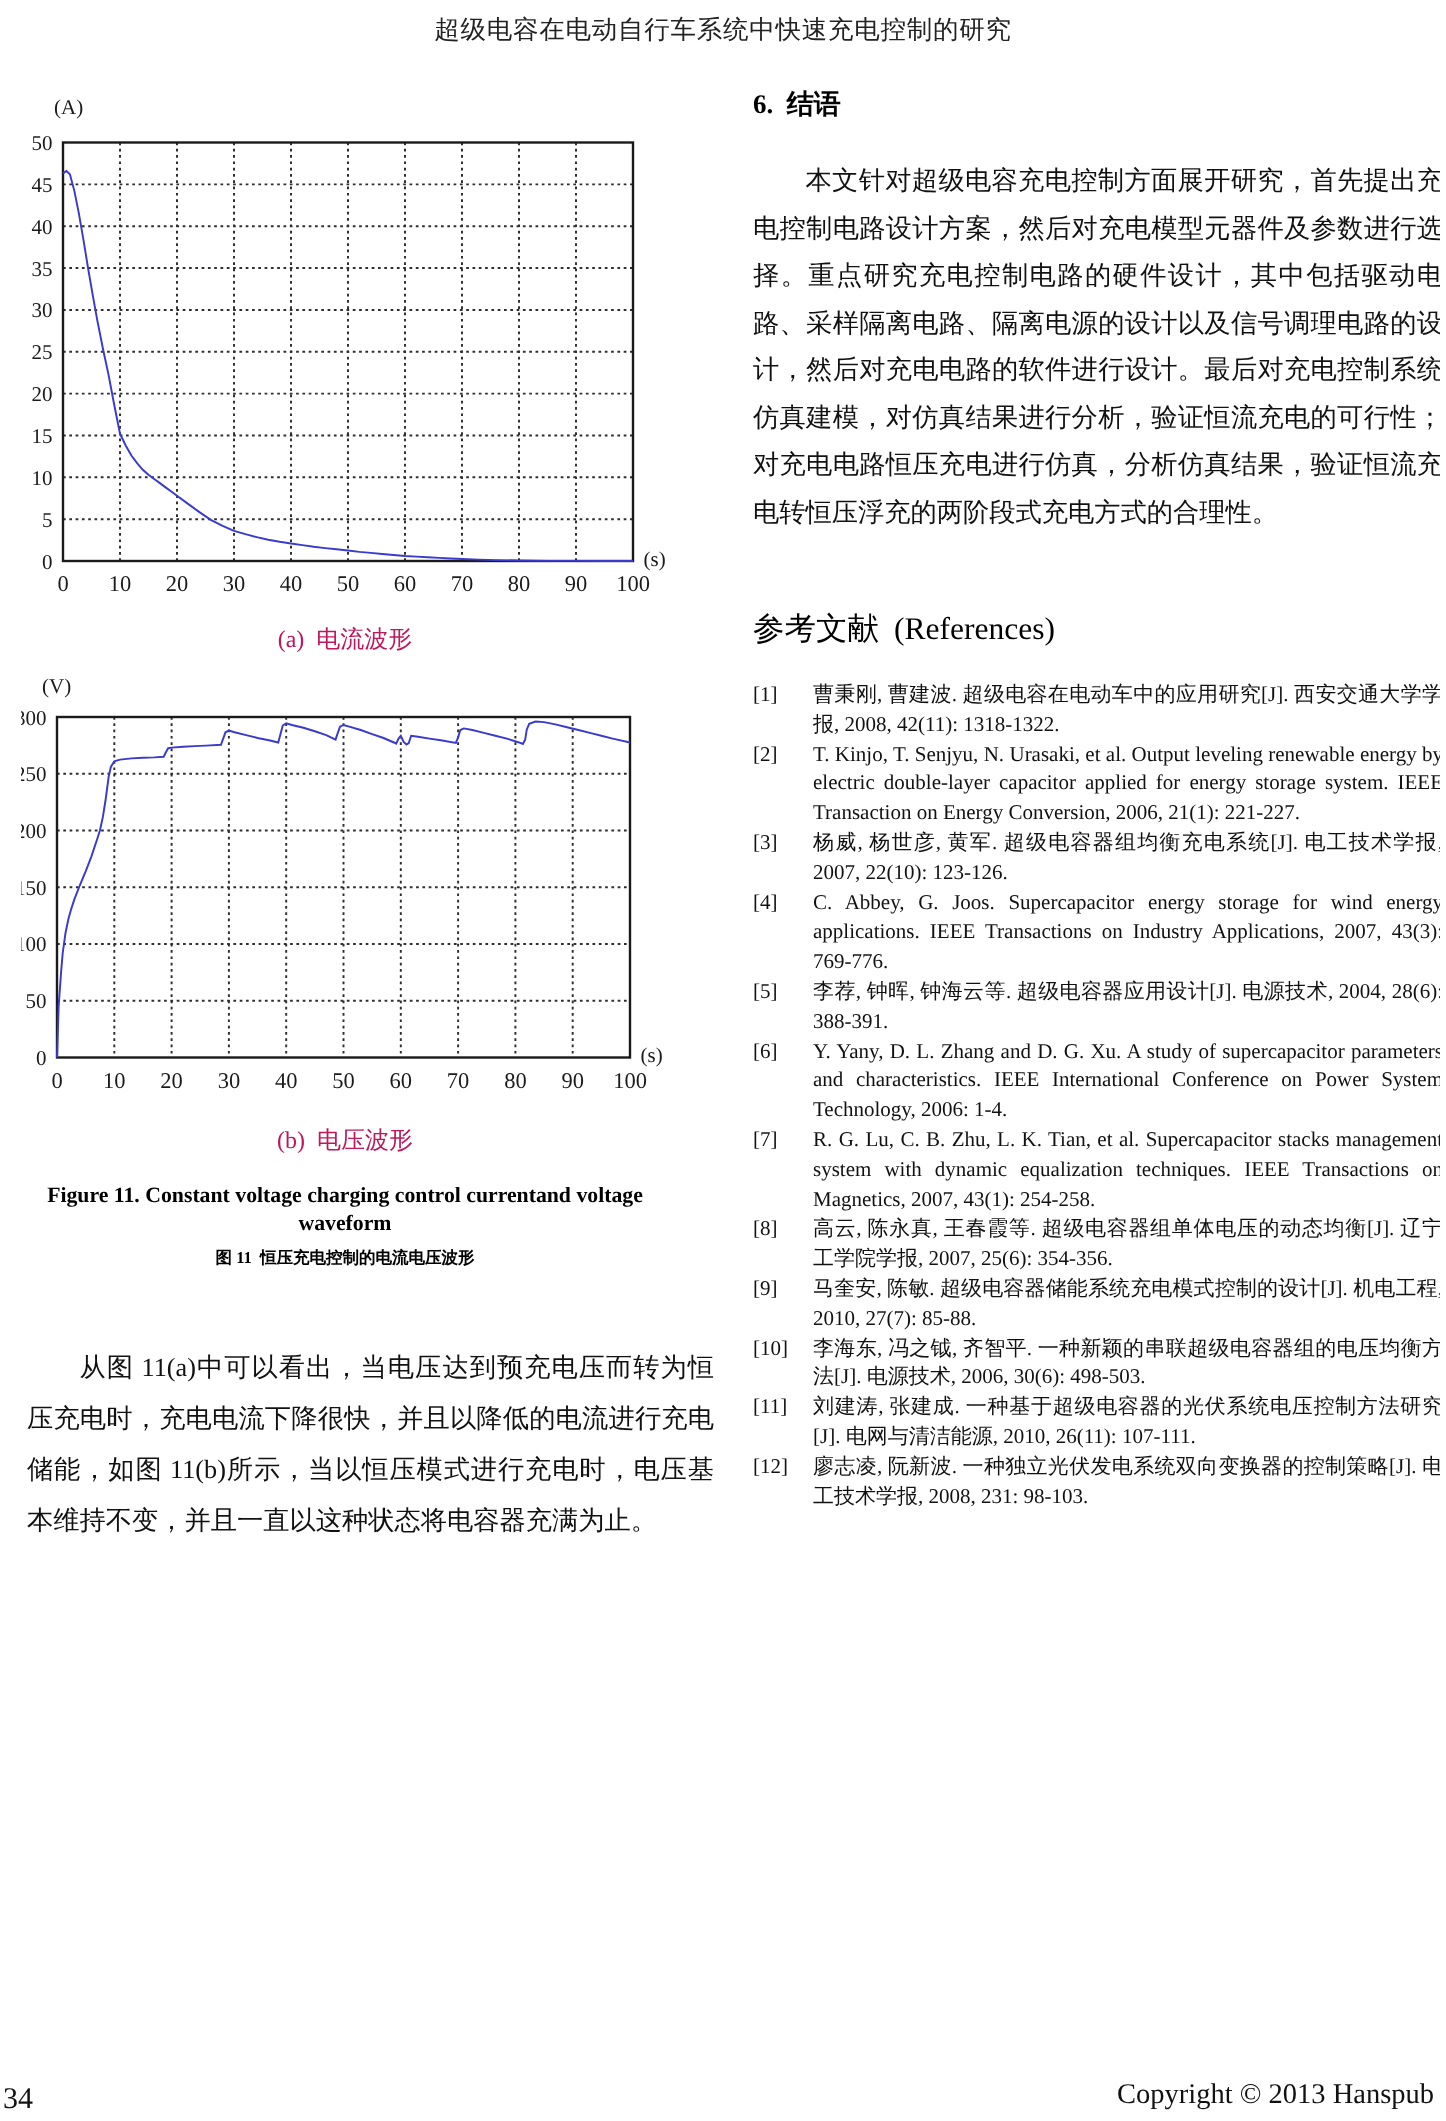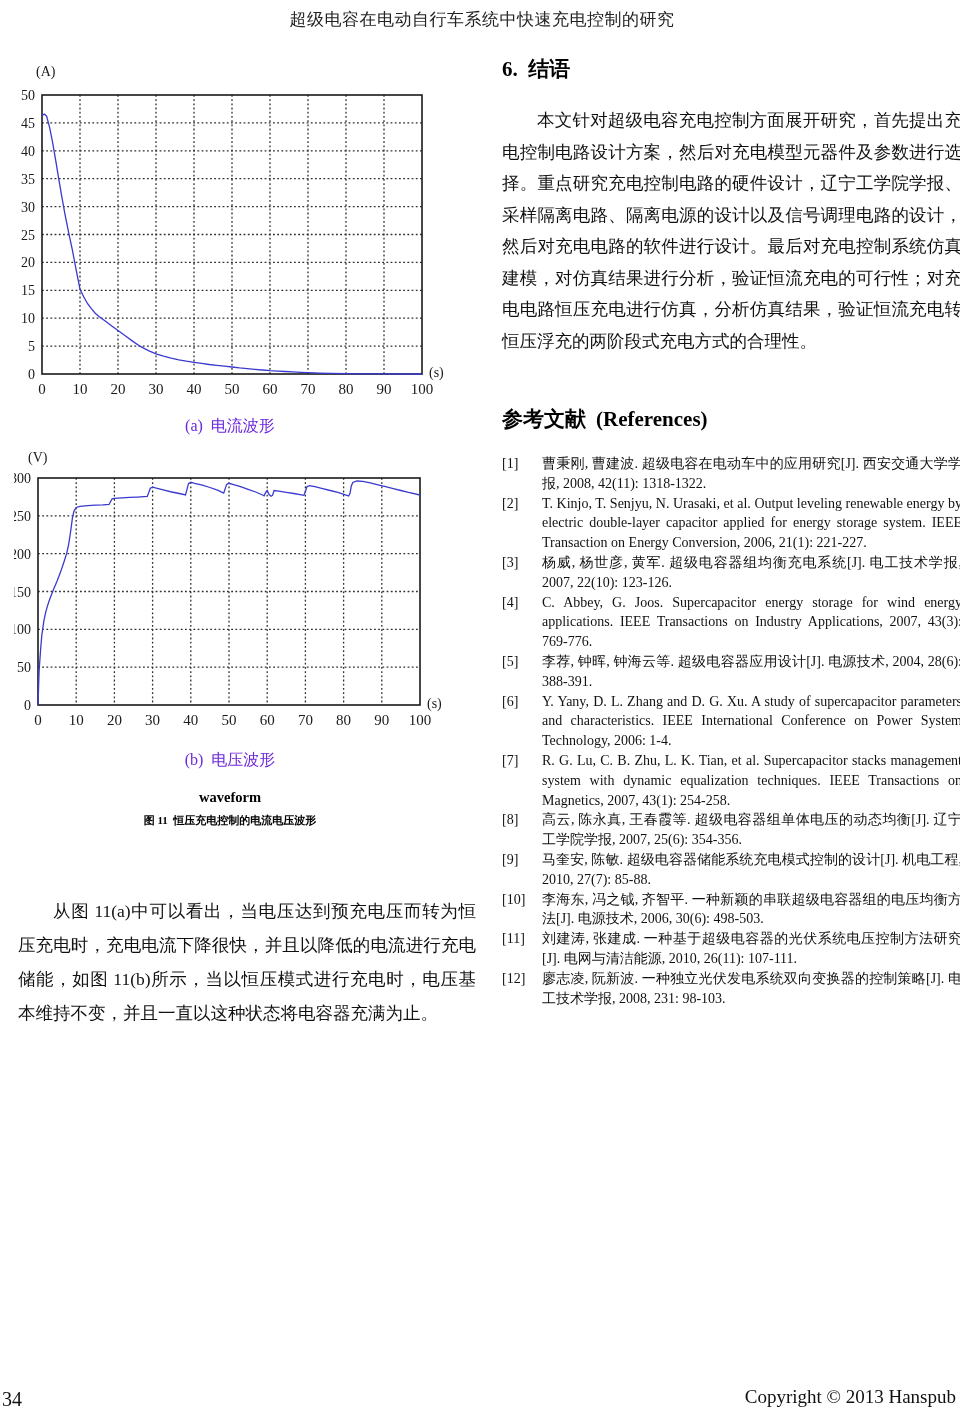--- a/index.html
+++ b/index.html
@@ -7,41 +7,41 @@
     position:relative;width:960px;height:1414px;background:#ffffff;
     font-family:"Liberation Serif","DejaVu Serif",serif;color:#111;overflow:hidden;
   }
   .header{
     position:absolute;top:8px;left:0;width:964px;text-align:center;
     font-size:17px;color:#222;letter-spacing:.5px;
   }
   .chart-wrap{position:absolute;}
   .chart-caption{
     position:absolute;left:0;width:460px;text-align:center;
-    font-size:16px;white-space:pre-wrap;color:#6d28d9;
+    font-size:16px;white-space:pre-wrap;color:#be185d;
   }
   .fig-caption{
     position:absolute;top:788px;left:0;width:460px;text-align:center;
     font-weight:bold;font-size:14.5px;line-height:19px;color:#000;
   }
   .fig-caption-zh{font-size:11px;margin-top:4px;white-space:pre-wrap;}
   .body-para{
     margin:16px;text-align:justify;text-indent:2em;color:#111;
   }
   .left-para{
     position:absolute;top:878px;left:2px;width:458px;
     font-size:17.5px;line-height:34px;
   }
   .col-right{position:absolute;top:55px;left:502px;width:460px;}
   .h-sec{
-    margin:0;font-size:21px;line-height:28px;font-weight:bold;color:#000;
+    margin:0;font-size:18px;line-height:28px;font-weight:bold;color:#000;
     white-space:pre-wrap;
   }
   .right-para{margin:22px 0 0 0;font-size:17.5px;line-height:31.5px;}
-  .h-refs{margin:47px 0 0 0;font-size:21px;line-height:30px;font-weight:bold;color:#000;}
+  .h-refs{margin:47px 0 0 0;font-size:21px;line-height:30px;font-weight:normal;color:#000;}
   .h-refs .en{margin-left:10px;}
   .ref-list{margin-top:20px;font-size:14px;line-height:19.8px;}
   .ref{display:flex;align-items:flex-start;}
   .ref-num{width:40px;flex:0 0 40px;}
   .ref-text{flex:1;text-align:justify;}
   .footer-page{position:absolute;left:2px;top:1388px;font-size:20px;}
   .footer-copy{position:absolute;right:4px;top:1386px;font-size:19px;}
   svg text{font-family:"Liberation Serif","DejaVu Serif",serif;fill:#1a1a1a;}
 </style>
 </head>
@@ -133,29 +133,30 @@
         <text x="329.6" y="277" text-anchor="middle" font-size="15">80</text>
         <text x="367.8" y="277" text-anchor="middle" font-size="15">90</text>
         <text x="406" y="277" text-anchor="middle" font-size="15">100</text>
         <text x="14" y="14" font-size="14">(V)</text>
         <text x="413" y="260" font-size="14">(s)</text>
         <polyline points="24.0,257.0 25.1,222.9 26.7,200.3 27.8,187.4 29.7,173.8 31.6,164.7 33.5,157.9 35.5,151.8 39.3,142.0 43.1,132.9 46.9,123.1 50.7,111.7 52.6,105.7 54.6,96.6 56.5,84.5 58.4,70.1 59.9,63.3 62.2,59.5 66.0,58.4 73.7,57.6 81.3,57.2 88.9,56.9 95.1,56.5 96.6,53.5 98.1,50.8 100.4,50.4 108.0,49.8 115.7,49.4 123.3,49.1 133.3,48.5 134.8,44.4 136.3,40.2 138.6,39.1 142.4,40.2 150.1,42.1 157.7,44.0 165.3,45.5 171.5,47.0 173.0,41.4 174.5,35.7 176.8,34.2 180.6,35.3 188.3,37.2 195.9,39.5 203.5,42.1 209.7,45.1 211.2,40.6 212.7,36.4 215.0,35.3 218.8,36.4 226.5,38.7 234.1,41.4 241.7,44.0 248.6,47.0 250.1,47.8 251.7,44.4 253.2,42.5 255.1,46.6 257.0,48.3 258.5,47.4 260.1,42.5 264.7,43.2 272.3,44.4 279.9,45.5 289.9,47.3 291.4,43.6 292.9,38.7 295.2,37.6 300.9,38.7 308.6,40.6 316.2,42.5 323.9,44.4 331.5,46.8 334.6,48.0 336.1,45.1 337.2,38.3 338.8,34.5 343.0,33.0 348.7,33.4 356.3,34.9 364.0,36.8 371.6,38.7 379.3,40.6 386.9,42.5 394.5,44.4 406.0,47.0" fill="none" stroke="#3a3ace" stroke-width="1.3"></polyline>
       </svg></div>
   <div class="chart-caption" style="top:750px;">(b)  电压波形</div>
 
   <div class="fig-caption">
+    <div>Figure 11. Constant voltage charging control currentand voltage</div>
     <div>waveform</div>
     <div class="fig-caption-zh">图 11  恒压充电控制的电流电压波形</div>
   </div>
 
   <p class="body-para left-para">从图 11(a)中可以看出，当电压达到预充电压而转为恒压充电时，充电电流下降很快，并且以降低的电流进行充电储能，如图 11(b)所示，当以恒压模式进行充电时，电压基本维持不变，并且一直以这种状态将电容器充满为止。</p>
 
   <div class="col-right">
     <h2 class="h-sec">6.  结语</h2>
-    <p class="body-para right-para">本文针对超级电容充电控制方面展开研究，首先提出充电控制电路设计方案，然后对充电模型元器件及参数进行选择。重点研究充电控制电路的硬件设计，辽宁工学院学报、采样隔离电路、隔离电源的设计以及信号调理电路的设计，然后对充电电路的软件进行设计。最后对充电控制系统仿真建模，对仿真结果进行分析，验证恒流充电的可行性；对充电电路恒压充电进行仿真，分析仿真结果，验证恒流充电转恒压浮充的两阶段式充电方式的合理性。</p>
+    <p class="body-para right-para">本文针对超级电容充电控制方面展开研究，首先提出充电控制电路设计方案，然后对充电模型元器件及参数进行选择。重点研究充电控制电路的硬件设计，其中包括驱动电路、采样隔离电路、隔离电源的设计以及信号调理电路的设计，然后对充电电路的软件进行设计。最后对充电控制系统仿真建模，对仿真结果进行分析，验证恒流充电的可行性；对充电电路恒压充电进行仿真，分析仿真结果，验证恒流充电转恒压浮充的两阶段式充电方式的合理性。</p>
     <h2 class="h-refs"><span>参考文献</span><span class="en">(References)</span></h2>
     <div class="ref-list">
   <div class="ref">
     <span class="ref-num">[1]</span>
     <span class="ref-text">曹秉刚, 曹建波. 超级电容在电动车中的应用研究[J]. 西安交通大学学报, 2008, 42(11): 1318-1322.</span>
   </div>
 
   <div class="ref">
     <span class="ref-num">[2]</span>
     <span class="ref-text">T. Kinjo, T. Senjyu, N. Urasaki, et al. Output leveling renewable energy by electric double-layer capacitor applied for energy storage system. IEEE Transaction on Energy Conversion, 2006, 21(1): 221-227.</span>

